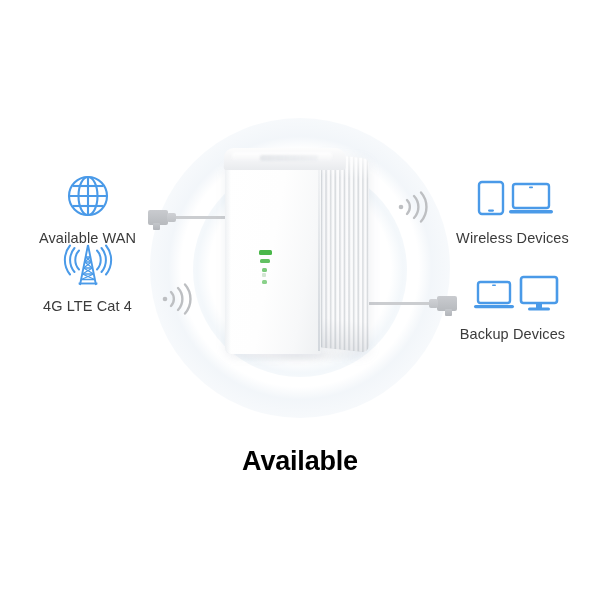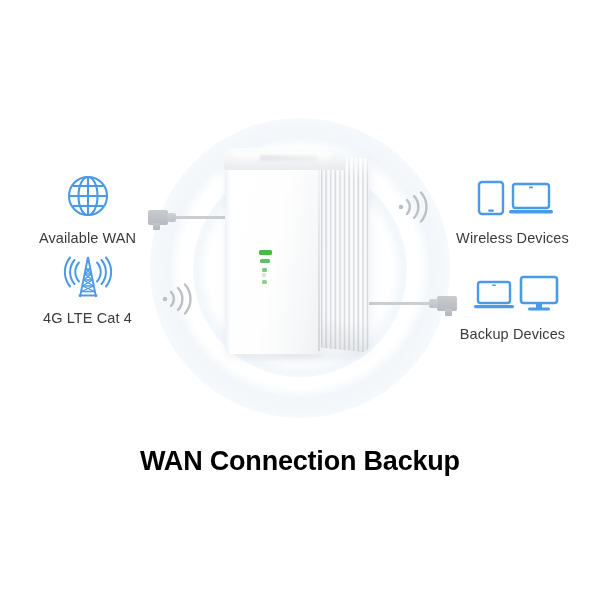--- a/index.html
+++ b/index.html
@@ -191,21 +191,21 @@
   .node .label {
     display: block;
     font-size: 14.5px;
     color: #3b3b3b;
     letter-spacing: 0.1px;
     white-space: nowrap;
     margin-top: 6px;
   }
 
   .node-wan  { left: 0px;   top: 172px; width: 175px; }
-  .node-lte  { left: 0px;   top: 252px; width: 175px; }
+  .node-lte  { left: 0px;   top: 240px; width: 175px; }
   .node-wdev { left: 425px; top: 176px; width: 175px; }
   .node-ldev { left: 425px; top: 272px; width: 175px; }
 
   
   .caption {
     position: absolute;
     left: 0; top: 440px;
     width: 600px;
     text-align: center;
     color: #000000;
@@ -352,16 +352,16 @@
           <rect x="55" y="5" width="36" height="26" rx="2.5"></rect>
         </g>
         <rect x="70" y="31" width="6" height="5" fill="#4a9ae8"></rect>
         <rect x="62" y="35.5" width="22" height="3" rx="1.5" fill="#4a9ae8"></rect>
       </svg>
     </span>
     <span class="label">Backup Devices</span>
   </div>
 
   <div class="caption">
-    <span class="line">WAN Connection Backup</span>
+    <span class="line">Available</span>
   </div>
 
 </div>
 
 </body></html>

